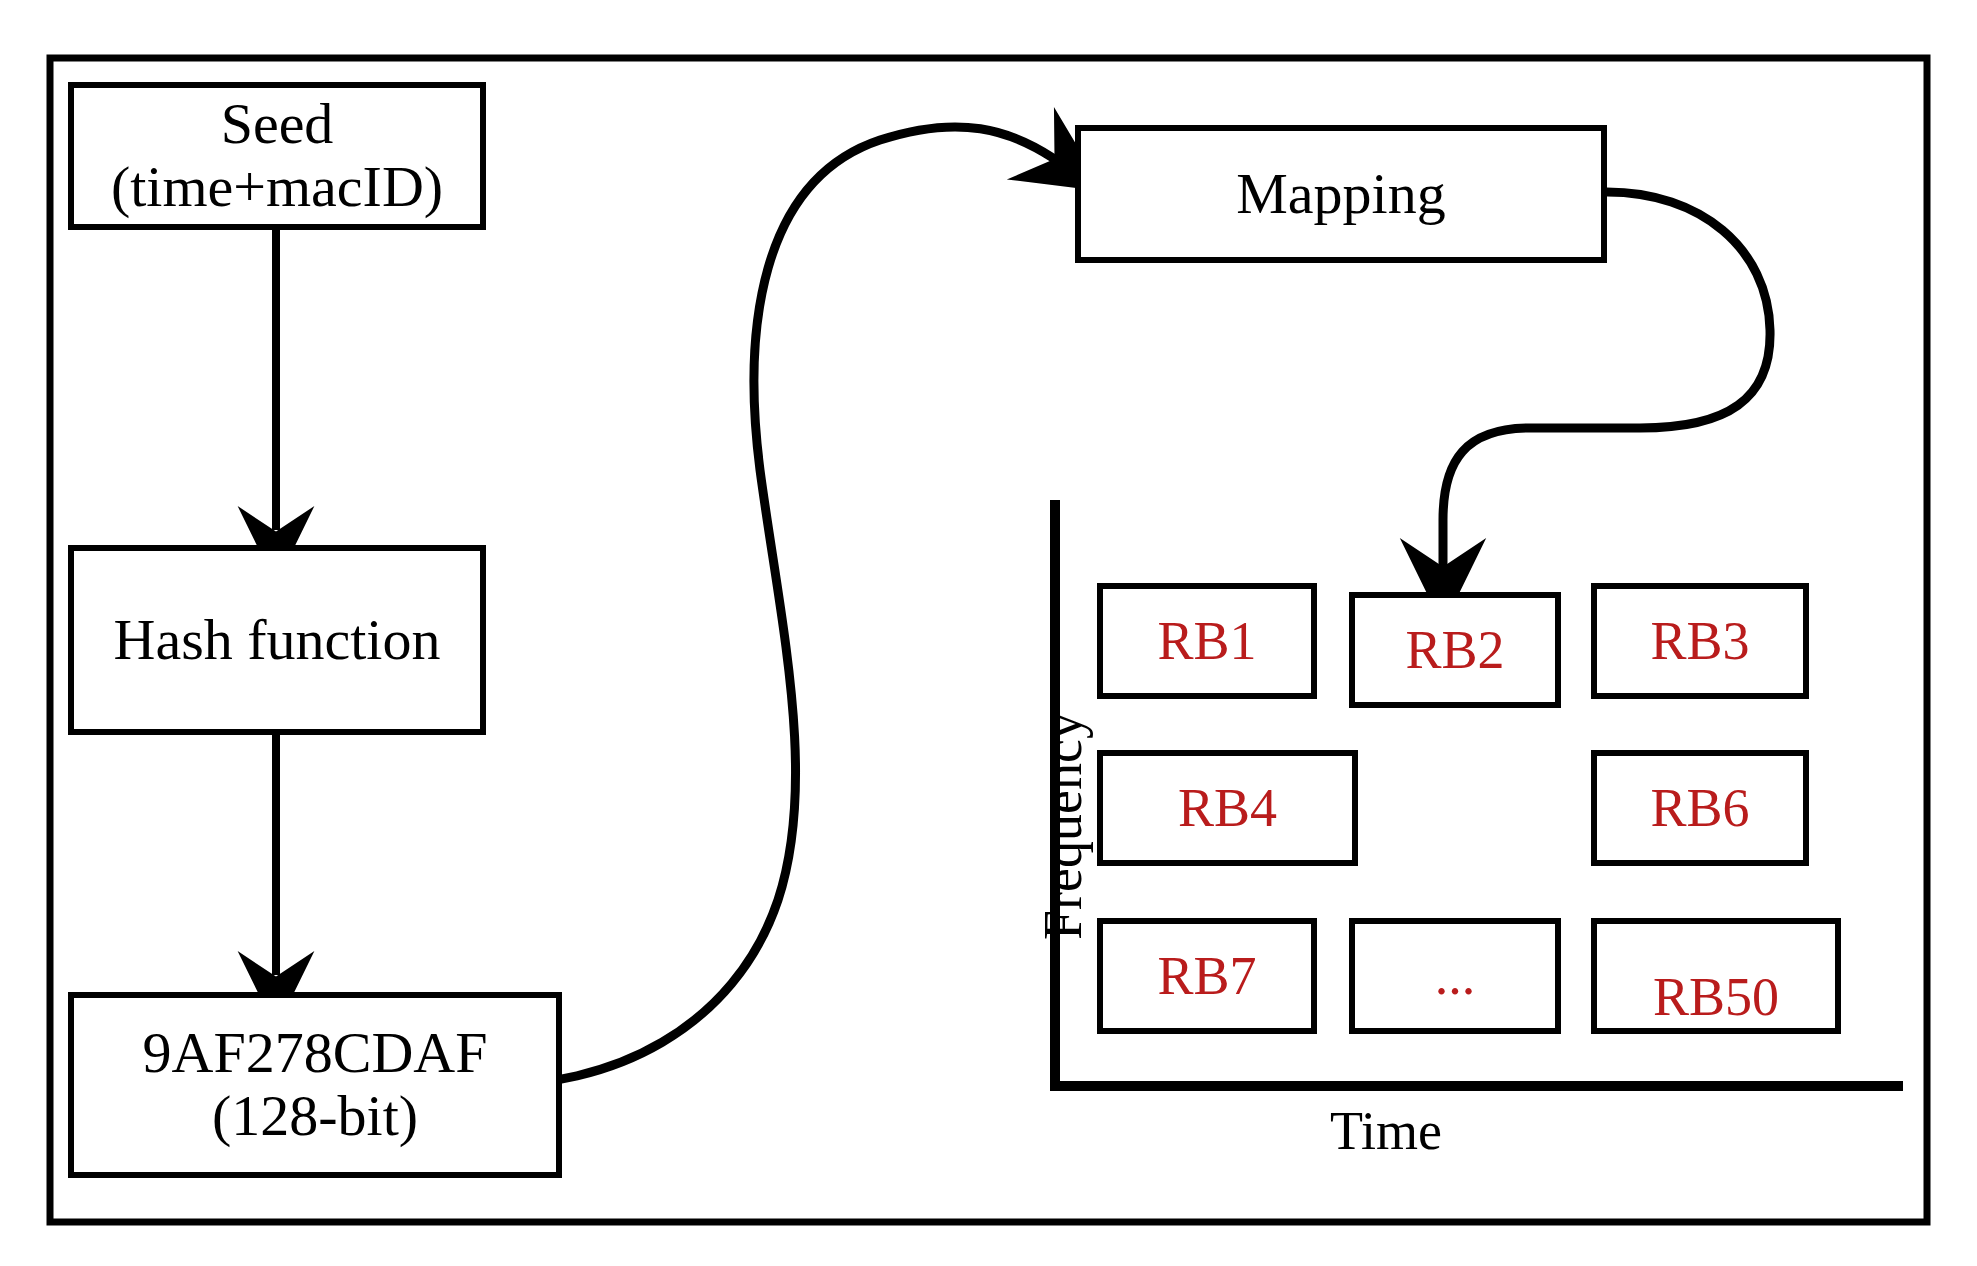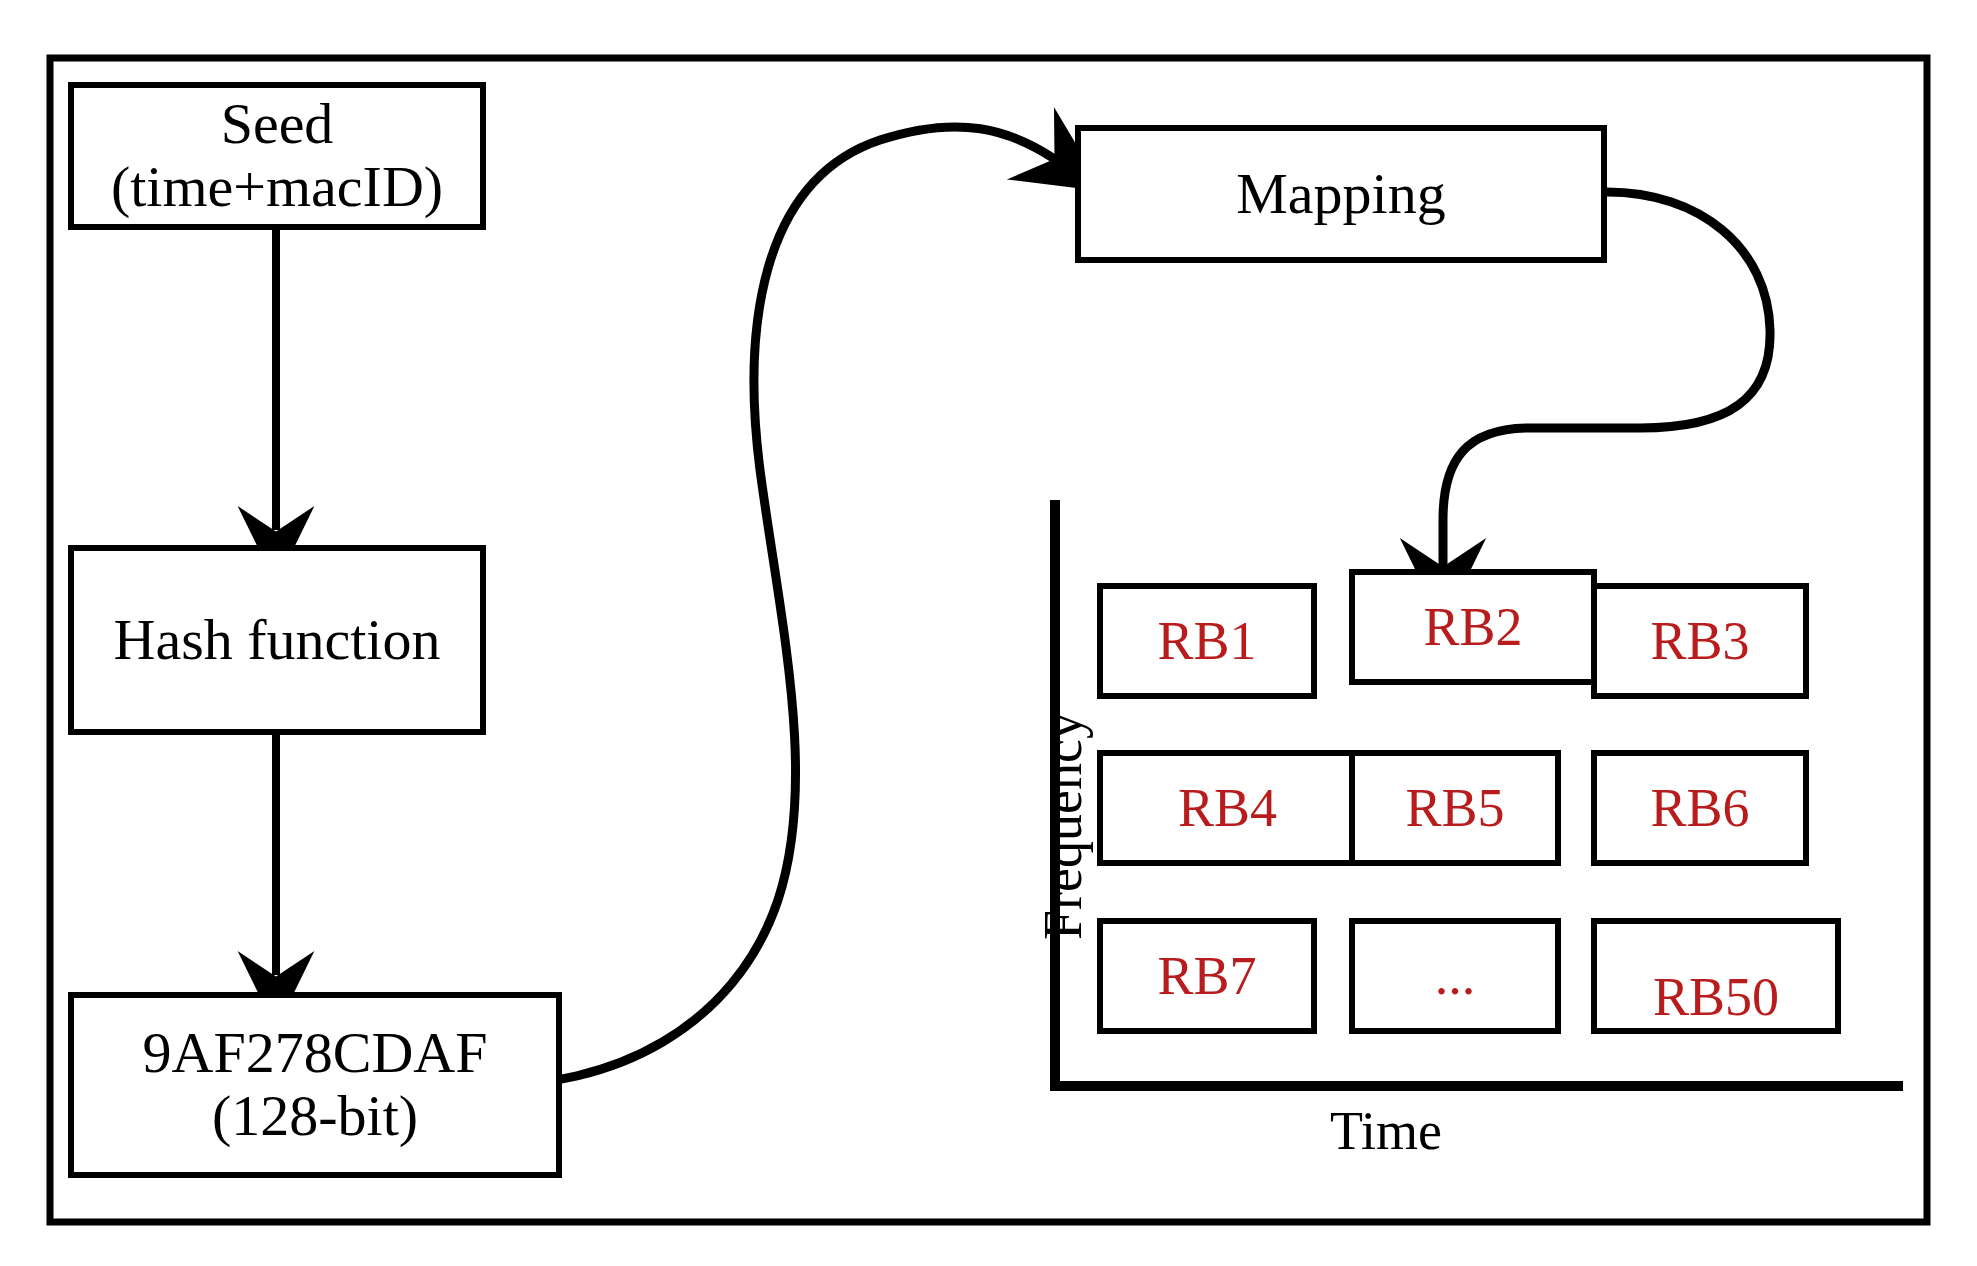--- a/index.html
+++ b/index.html
@@ -126,32 +126,29 @@
     <span class="node-line">(128-bit)</span>
   </div>
 
   <div class="node-box big-node" id="node-mapping" style="left:1075px; top:125px; width:532px; height:138px;">
     <span class="node-line">Mapping</span>
   </div>
 
   <div class="rb-box" style="left:1097px; top:583px; width:220px; height:116px;">
     <span>RB1</span>
   </div>
-  <div class="rb-box" style="left:1349px; top:569px; width:248px; height:116px;">
+  <div class="rb-box" style="left:1349px; top:592px; width:212px; height:116px;">
     <span>RB2</span>
   </div>
   <div class="rb-box" style="left:1591px; top:583px; width:218px; height:116px;">
     <span>RB3</span>
   </div>
 
   <div class="rb-box" style="left:1097px; top:750px; width:261px; height:116px;">
     <span>RB4</span>
-  </div>
-  <div class="rb-box" style="left:1349px; top:750px; width:212px; height:116px;">
-    <span>RB5</span>
   </div>
   <div class="rb-box" style="left:1591px; top:750px; width:218px; height:116px;">
     <span>RB6</span>
   </div>
 
   <div class="rb-box" style="left:1097px; top:918px; width:220px; height:116px;">
     <span>RB7</span>
   </div>
   <div class="rb-box" style="left:1349px; top:918px; width:212px; height:116px;">
     <span>...</span>

